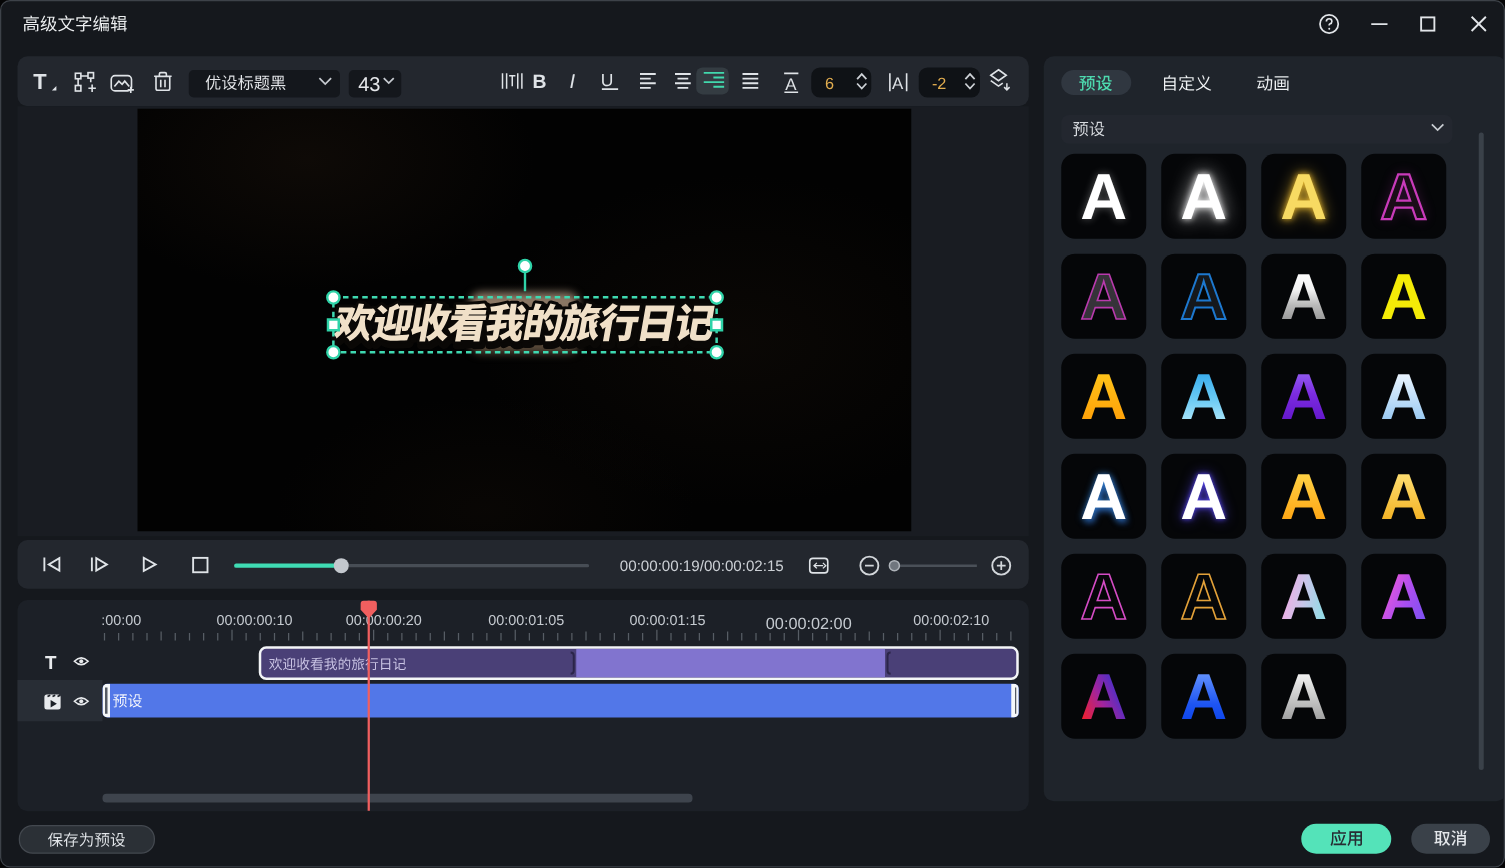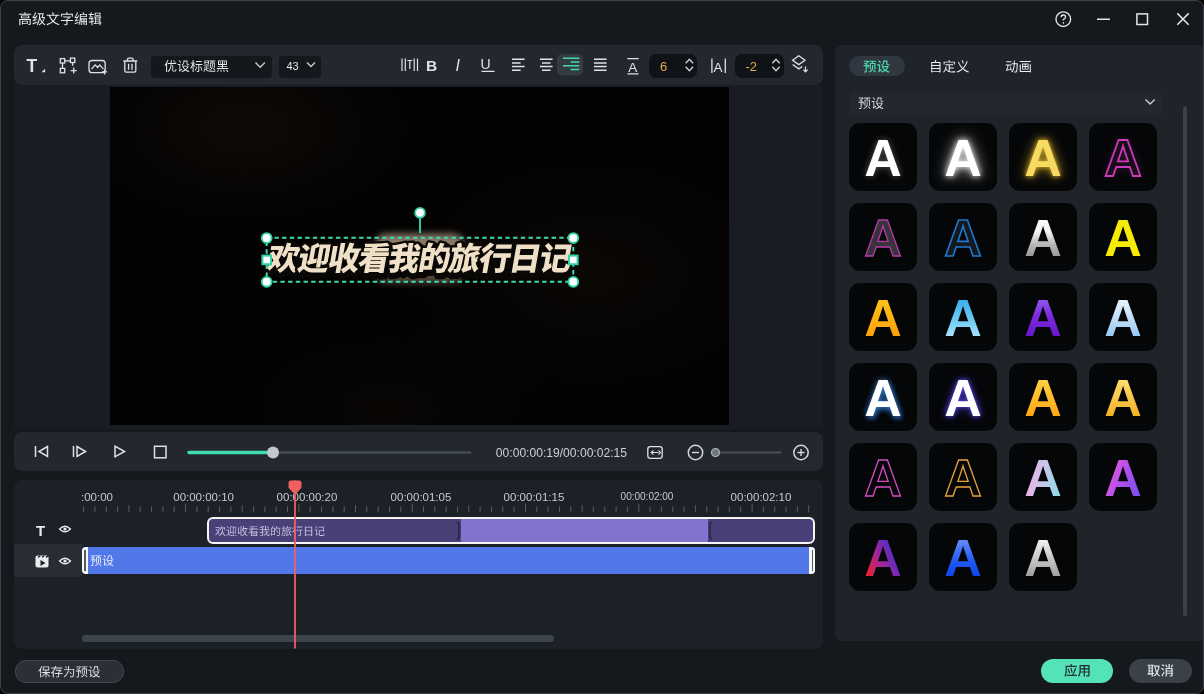--- a/index.html
+++ b/index.html
@@ -33,21 +33,21 @@
 <rect x="75" y="15.5" width="16.2" height="12.2" rx="3"></rect>
 <path d="M77.5 24.2 l3.6-4.3 2.6 2.6 2.1-2.6 3.6 4.3"></path>
 <path d="M90.6 24.4 v5 M88.1 26.9 h5"></path>
 <path d="M109.3 16 h14 M113.5 15.8 v-1.6 q0-1.1 1.1-1.1 h3.4 q1.1 0 1.1 1.1 v1.6 M110.8 16.2 h11 v9.6 q0 1.4-1.4 1.4 h-8.2 q-1.4 0-1.4-1.4 z M114.6 18.8 v6 M118 18.8 v6"></path>
 </svg>
 <div class="sel" style="left:150px;top:54.5px;width:120.5px;height:22px"></div>
 <svg style="position:absolute;left:161px;top:55.0px;overflow:visible" width="69" height="20">
       <path transform="translate(2,14.9)" fill="#e4e6e9" d="M8.3 -5.9V-0.7C8.3 0.4 8.6 0.7 9.6 0.7C9.8 0.7 10.9 0.7 11.1 0.7C12.1 0.7 12.3 0.1 12.4 -1.8C12.1 -1.9 11.7 -2.1 11.5 -2.2C11.5 -0.5 11.4 -0.2 11 -0.2C10.8 -0.2 9.9 -0.2 9.7 -0.2C9.3 -0.2 9.2 -0.3 9.2 -0.7V-5.9ZM9.1 -10.1C9.7 -9.5 10.5 -8.6 10.8 -8.1L11.6 -8.7C11.2 -9.2 10.4 -10 9.8 -10.6ZM6.8 -10.8C6.8 -9.8 6.8 -8.8 6.7 -7.8H3.8V-6.9H6.7C6.5 -4 5.8 -1.3 3.6 0.3C3.8 0.4 4.1 0.8 4.3 1C6.7 -0.7 7.4 -3.7 7.6 -6.9H12.3V-7.8H7.7C7.7 -8.8 7.7 -9.8 7.7 -10.8ZM3.5 -10.9C2.8 -8.9 1.7 -7 0.5 -5.7C0.7 -5.5 0.9 -5 1 -4.7C1.4 -5.1 1.8 -5.6 2.1 -6.1V1H3.1V-7.6C3.6 -8.6 4.1 -9.6 4.4 -10.6Z M14.6 -10.1C15.3 -9.5 16.1 -8.6 16.5 -8L17.2 -8.7C16.8 -9.3 15.9 -10.1 15.2 -10.7ZM13.6 -6.8V-5.9H15.4V-1.2C15.4 -0.6 15 -0.2 14.7 -0.1C14.9 0.1 15.2 0.5 15.3 0.8C15.5 0.5 15.8 0.3 18.1 -1.5C18 -1.7 17.9 -2 17.8 -2.3L16.3 -1.2V-6.8ZM19.4 -10.5V-9C19.4 -8 19.1 -7 17.4 -6.2C17.6 -6 17.9 -5.7 18 -5.5C19.9 -6.4 20.3 -7.8 20.3 -9V-9.5H22.6V-7.4C22.6 -6.5 22.8 -6.1 23.7 -6.1C23.8 -6.1 24.5 -6.1 24.7 -6.1C24.9 -6.1 25.2 -6.1 25.4 -6.2C25.3 -6.4 25.3 -6.8 25.3 -7C25.1 -7 24.8 -6.9 24.7 -6.9C24.5 -6.9 23.9 -6.9 23.8 -6.9C23.6 -6.9 23.5 -7.1 23.5 -7.4V-10.5ZM23.5 -4.3C23 -3.2 22.3 -2.4 21.4 -1.7C20.6 -2.4 19.9 -3.3 19.4 -4.3ZM18 -5.2V-4.3H18.7L18.5 -4.2C19 -3 19.7 -2 20.7 -1.1C19.7 -0.5 18.6 -0.1 17.4 0.2C17.6 0.4 17.8 0.8 17.9 1C19.2 0.7 20.4 0.2 21.4 -0.5C22.4 0.2 23.6 0.8 24.9 1.1C25 0.8 25.3 0.4 25.5 0.2C24.3 -0.1 23.2 -0.5 22.2 -1.1C23.3 -2.1 24.2 -3.3 24.7 -5L24.1 -5.2L23.9 -5.2Z M32.1 -9.9V-9H37.7V-9.9ZM36.1 -4.2C36.7 -2.9 37.3 -1.2 37.5 -0.2L38.4 -0.5C38.2 -1.6 37.6 -3.2 37 -4.5ZM32.4 -4.4C32 -3.1 31.5 -1.7 30.7 -0.7C31 -0.6 31.3 -0.4 31.5 -0.2C32.2 -1.2 32.9 -2.7 33.3 -4.3ZM31.5 -6.8V-5.9H34.3V-0.2C34.3 -0.1 34.2 -0 34 0C33.9 0 33.2 0 32.6 -0C32.7 0.3 32.8 0.7 32.9 1C33.8 1 34.4 1 34.8 0.8C35.1 0.6 35.3 0.3 35.3 -0.2V-5.9H38.4V-6.8ZM28.6 -10.9V-8.2H26.6V-7.3H28.4C28 -5.6 27.1 -3.8 26.3 -2.8C26.5 -2.5 26.8 -2.1 26.9 -1.9C27.5 -2.7 28.1 -4.1 28.6 -5.5V1H29.6V-5.8C30 -5.1 30.6 -4.3 30.8 -3.9L31.4 -4.7C31.1 -5 30 -6.5 29.6 -6.9V-7.3H31.3V-8.2H29.6V-10.9Z M41.3 -8H43.9V-7H41.3ZM41.3 -9.7H43.9V-8.7H41.3ZM40.4 -10.4V-6.3H44.9V-10.4ZM48 -6.9C47.9 -3.5 47.7 -1.9 45 -1C45.1 -0.8 45.3 -0.5 45.4 -0.4C48.4 -1.3 48.8 -3.2 48.9 -6.9ZM48.5 -2.4C49.3 -1.8 50.3 -1 50.8 -0.4L51.4 -1C50.9 -1.6 49.9 -2.4 49.1 -2.9ZM40.6 -3.9C40.5 -2 40.3 -0.5 39.4 0.5C39.6 0.6 40 0.9 40.1 1C40.6 0.4 40.9 -0.4 41.1 -1.3C42.3 0.5 44.2 0.8 47 0.8H51.2C51.2 0.5 51.4 0.1 51.5 -0.1C50.8 -0.1 47.6 -0.1 47 -0.1C45.4 -0.1 44.1 -0.1 43.1 -0.6V-2.4H45.3V-3.2H43.1V-4.6H45.5V-5.3H39.6V-4.6H42.3V-1.1C41.9 -1.4 41.6 -1.8 41.3 -2.3C41.4 -2.8 41.4 -3.3 41.4 -3.9ZM46 -8.3V-2.8H46.8V-7.5H49.9V-2.8H50.8V-8.3H48.3C48.5 -8.6 48.7 -9.1 48.8 -9.5H51.4V-10.3H45.5V-9.5H47.9C47.7 -9.1 47.6 -8.6 47.5 -8.3Z M55.7 -9C56 -8.4 56.4 -7.6 56.5 -7.1L57.2 -7.4C57.1 -7.9 56.7 -8.7 56.3 -9.3ZM60.6 -9.3C60.3 -8.7 59.9 -7.8 59.6 -7.2L60.2 -7C60.5 -7.5 61 -8.3 61.3 -9ZM56.4 -1.2C56.6 -0.5 56.7 0.4 56.7 1L57.6 0.8C57.6 0.3 57.5 -0.6 57.3 -1.2ZM59.1 -1.1C59.4 -0.5 59.7 0.4 59.8 1L60.8 0.7C60.6 0.2 60.3 -0.7 60 -1.3ZM61.7 -1.2C62.4 -0.5 63.1 0.5 63.4 1.1L64.4 0.7C64 0.1 63.3 -0.9 62.6 -1.5ZM54.2 -1.5C53.9 -0.7 53.3 0.2 52.7 0.7L53.6 1.1C54.3 0.5 54.8 -0.4 55.1 -1.3ZM55 -9.6H58V-6.8H55ZM59 -9.6H62V-6.8H59ZM52.7 -2.9V-2H64.3V-2.9H59V-4.1H63.2V-4.9H59V-6H62.9V-10.4H54V-6H58V-4.9H53.8V-4.1H58V-2.9Z"></path>
     </svg>
 <div class="sel" style="left:278px;top:54.5px;width:42px;height:22px"></div>
-<div class="abs" style="left:285.5px;top:58.5px;font-size:11px;color:#e4e6e9">43</div>
+<div class="abs" style="left:285.5px;top:58.5px;font-size:16px;color:#e4e6e9">43</div>
 <svg class="abs" style="left:13px;top:44px" width="809" height="40" fill="none" stroke="#c6cad0" stroke-width="1.4">
 <path d="M241.5 17.5 l4.7 4.7 4.7-4.7"></path>
 <path d="M293 17.5 l4 4 4-4"></path>
 </svg>
 <svg class="abs" style="left:395px;top:44px" width="427" height="40" fill="none" stroke="#dfe3e7" stroke-width="1.4">
 <path d="M6 13.5 v12.5 M9.3 13.5 v12.5 M18.2 13.5 v12.5 M21.5 13.5 v12.5" stroke-width="1.2"></path>
 <path d="M11.3 15.5 h5 M13.8 15.5 v8.5" stroke-width="1.2"></path>
 <text x="30" y="25.5" font-size="15.5" font-weight="bold" fill="#dfe3e7" stroke="none">B</text>
 <text x="59.5" y="25.5" font-family="Liberation Serif" font-style="italic" font-size="16" fill="#dfe3e7" stroke="none">I</text>
 <text x="84.5" y="24.2" font-size="14" fill="#dfe3e7" stroke="none">U</text>
@@ -157,21 +157,21 @@
 <div class="abs" style="left:13px;top:542.5px;width:68px;height:33px;background:#282d35"></div>
 <svg class="abs" style="left:0;top:0" width="830" height="520" fill="none">
       <path d="M82.6 505.4 V511.3 M93.9 505.4 V511.3 M105.3 505.4 V511.3 M116.6 505.4 V511.3 M127.9 504.2 V511.3 M139.2 505.4 V511.3 M150.6 505.4 V511.3 M161.9 505.4 V511.3 M173.2 505.4 V511.3 M184.6 502.8 V511.3 M195.9 505.4 V511.3 M207.2 505.4 V511.3 M218.6 505.4 V511.3 M229.9 505.4 V511.3 M241.2 504.2 V511.3 M252.6 505.4 V511.3 M263.9 505.4 V511.3 M275.2 505.4 V511.3 M286.5 505.4 V511.3 M297.9 502.8 V511.3 M309.2 505.4 V511.3 M320.5 505.4 V511.3 M331.9 505.4 V511.3 M343.2 505.4 V511.3 M354.5 504.2 V511.3 M365.8 505.4 V511.3 M377.2 505.4 V511.3 M388.5 505.4 V511.3 M399.8 505.4 V511.3 M411.2 502.8 V511.3 M422.5 505.4 V511.3 M433.8 505.4 V511.3 M445.2 505.4 V511.3 M456.5 505.4 V511.3 M467.8 504.2 V511.3 M479.1 505.4 V511.3 M490.5 505.4 V511.3 M501.8 505.4 V511.3 M513.1 505.4 V511.3 M524.5 502.8 V511.3 M535.8 505.4 V511.3 M547.1 505.4 V511.3 M558.5 505.4 V511.3 M569.8 505.4 V511.3 M581.1 504.2 V511.3 M592.4 505.4 V511.3 M603.8 505.4 V511.3 M615.1 505.4 V511.3 M626.4 505.4 V511.3 M637.8 502.8 V511.3 M649.1 505.4 V511.3 M660.4 505.4 V511.3 M671.8 505.4 V511.3 M683.1 505.4 V511.3 M694.4 504.2 V511.3 M705.8 505.4 V511.3 M717.1 505.4 V511.3 M728.4 505.4 V511.3 M739.7 505.4 V511.3 M751.1 502.8 V511.3 M762.4 505.4 V511.3 M773.7 505.4 V511.3 M785.1 505.4 V511.3 M796.4 505.4 V511.3 M807.7 504.2 V511.3" stroke="#575d65" stroke-width="1"></path>
     </svg>
 <div class="abs" style="left:0;top:0">
       <div class="abs" style="left:80px;top:490px;font-size:11.5px;color:#c5cad0">:00:00</div>
       <div class="abs" style="left:153px;top:490px;width:80px;text-align:right;font-size:11.5px;color:#c5cad0">00:00:00:10</div>
       <div class="abs" style="left:266px;top:490px;width:80px;text-align:center;font-size:11.5px;color:#c5cad0">00:00:00:20</div>
       <div class="abs" style="left:380px;top:490px;width:80px;text-align:center;font-size:11.5px;color:#c5cad0">00:00:01:05</div>
       <div class="abs" style="left:493px;top:490px;width:80px;text-align:center;font-size:11.5px;color:#c5cad0">00:00:01:15</div>
-      <div class="abs" style="left:606px;top:490px;width:80px;text-align:center;font-size:10px;color:#c5cad0">00:00:02:00</div>
+      <div class="abs" style="left:606px;top:490px;width:80px;text-align:center;font-size:13px;color:#c5cad0">00:00:02:00</div>
       <div class="abs" style="left:720px;top:490px;width:80px;text-align:center;font-size:11.5px;color:#c5cad0">00:00:02:10</div>
     </div>
 <svg class="abs" style="left:13px;top:479px" width="809" height="169" fill="none" stroke="#e8eaed" stroke-width="1.3">
       <text x="22" y="55.5" font-family="Liberation Serif" font-weight="bold" font-size="15" fill="#e8eaed" stroke="none">T</text>
       <path d="M45.5 49 q5.5-5.5 11 0 q-5.5 5.5-11 0 z"></path>
       <circle cx="51" cy="49" r="1.6" fill="#e8eaed" stroke="none"></circle>
       <rect x="21.5" y="75.5" width="13" height="12" rx="2" fill="#e8eaed" stroke="none"></rect>
       <path d="M24 77.2 l2.2-1 M28 77.2 l2.2-1 M32 77.2 l2.2-1" stroke="#1c2027" stroke-width="1.4"></path>
       <path d="M26.5 80 l5 3 -5 3 z" fill="#1c2027" stroke="none"></path>
       <path d="M45.5 81 q5.5-5.5 11 0 q-5.5 5.5-11 0 z"></path>

